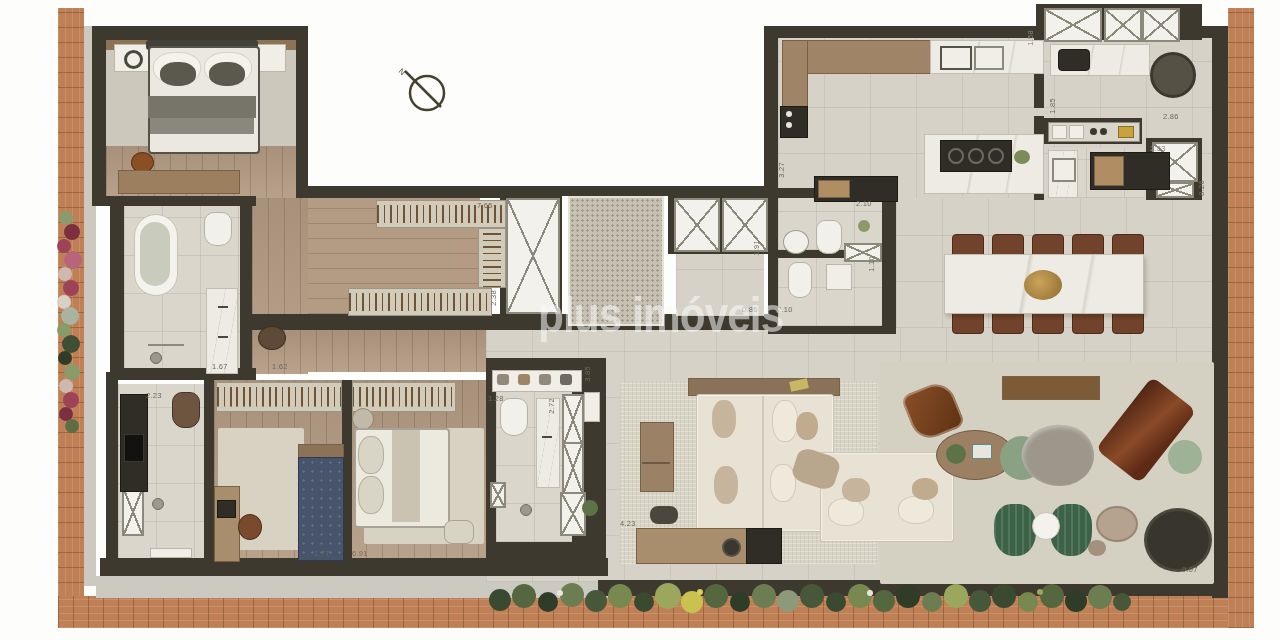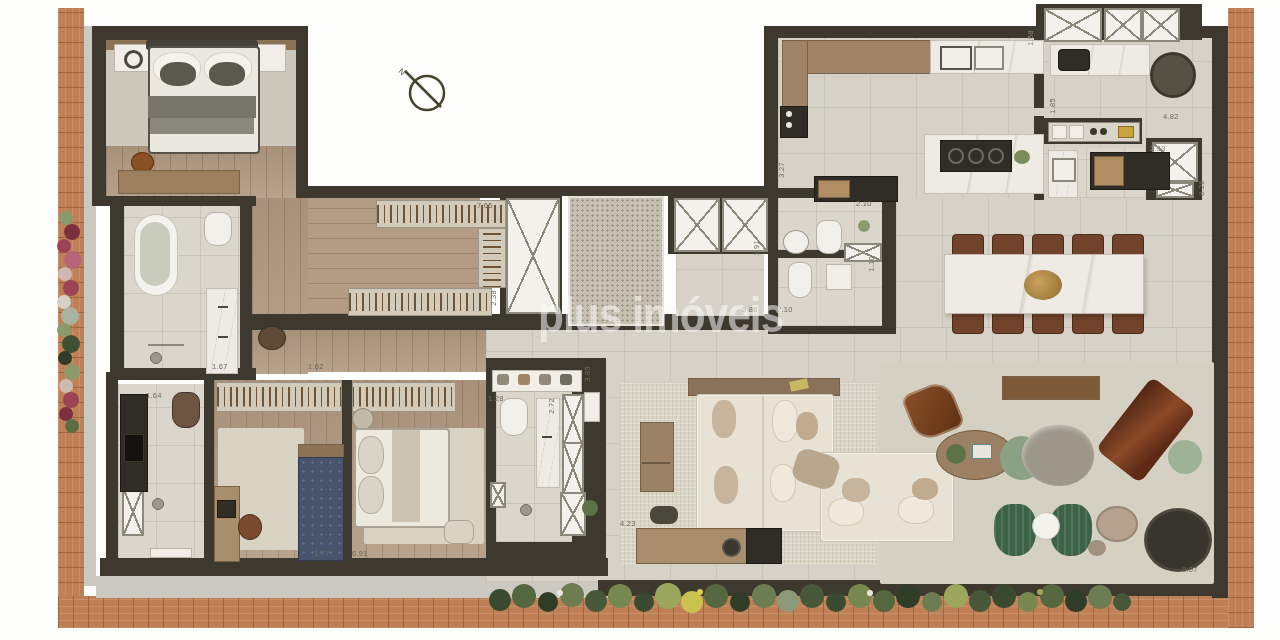--- a/index.html
+++ b/index.html
@@ -343,36 +343,36 @@
     <g>
       <circle cx="427" cy="93" r="17" fill="none" stroke="#45422f" stroke-width="2.5"></circle>
       <line x1="405" y1="71" x2="441" y2="107" stroke="#45422f" stroke-width="2.5"></line>
       <text x="398" y="72" font-size="8" fill="#45422f" transform="rotate(40 398 72)">N</text>
     </g>
   </svg>
 
   <div class="dim" style="left:477px;top:202px;">7.65</div>
   <div class="dimv" style="left:490px;top:290px;">2.38</div>
   <div class="dim" style="left:212px;top:363px;">1.67</div>
-  <div class="dim" style="left:272px;top:363px;margin-left:36px;">1.62</div>
-  <div class="dim" style="left:146px;top:392px;">1.64</div>
+  <div class="dim" style="left:272px;top:363px;">1.62</div>
+  <div class="dim" style="left:146px;top:392px;">2.23</div>
   <div class="dim" style="left:314px;top:550px;">1.77</div>
   <div class="dim" style="left:352px;top:550px;">6.91</div>
   <div class="dim" style="left:488px;top:395px;">1.28</div>
   <div class="dimv" style="left:548px;top:398px;">2.72</div>
   <div class="dimv" style="left:584px;top:366px;">3.85</div>
   <div class="dim" style="left:620px;top:520px;">4.23</div>
   <div class="dim" style="left:742px;top:306px;">0.86</div>
   <div class="dim" style="left:777px;top:306px;">2.10</div>
   <div class="dimv" style="left:753px;top:240px;">1.91</div>
   <div class="dim" style="left:856px;top:200px;">2.10</div>
   <div class="dimv" style="left:868px;top:256px;">1.10</div>
   <div class="dimv" style="left:778px;top:162px;">3.27</div>
   <div class="dimv" style="left:1027px;top:30px;color:#8a877c;">1.58</div>
   <div class="dimv" style="left:1049px;top:98px;">1.85</div>
-  <div class="dim" style="left:1163px;top:113px;">4.82</div>
+  <div class="dim" style="left:1163px;top:113px;">2.86</div>
   <div class="dim" style="left:1150px;top:145px;color:#8a877c;">2.53</div>
   <div class="dimv" style="left:1198px;top:180px;">8.26</div>
   <div class="dim" style="left:1182px;top:566px;">9.07</div>
 
   <div class="watermark">plus imóveis</div>
 
 </div>
 
 </body></html>

